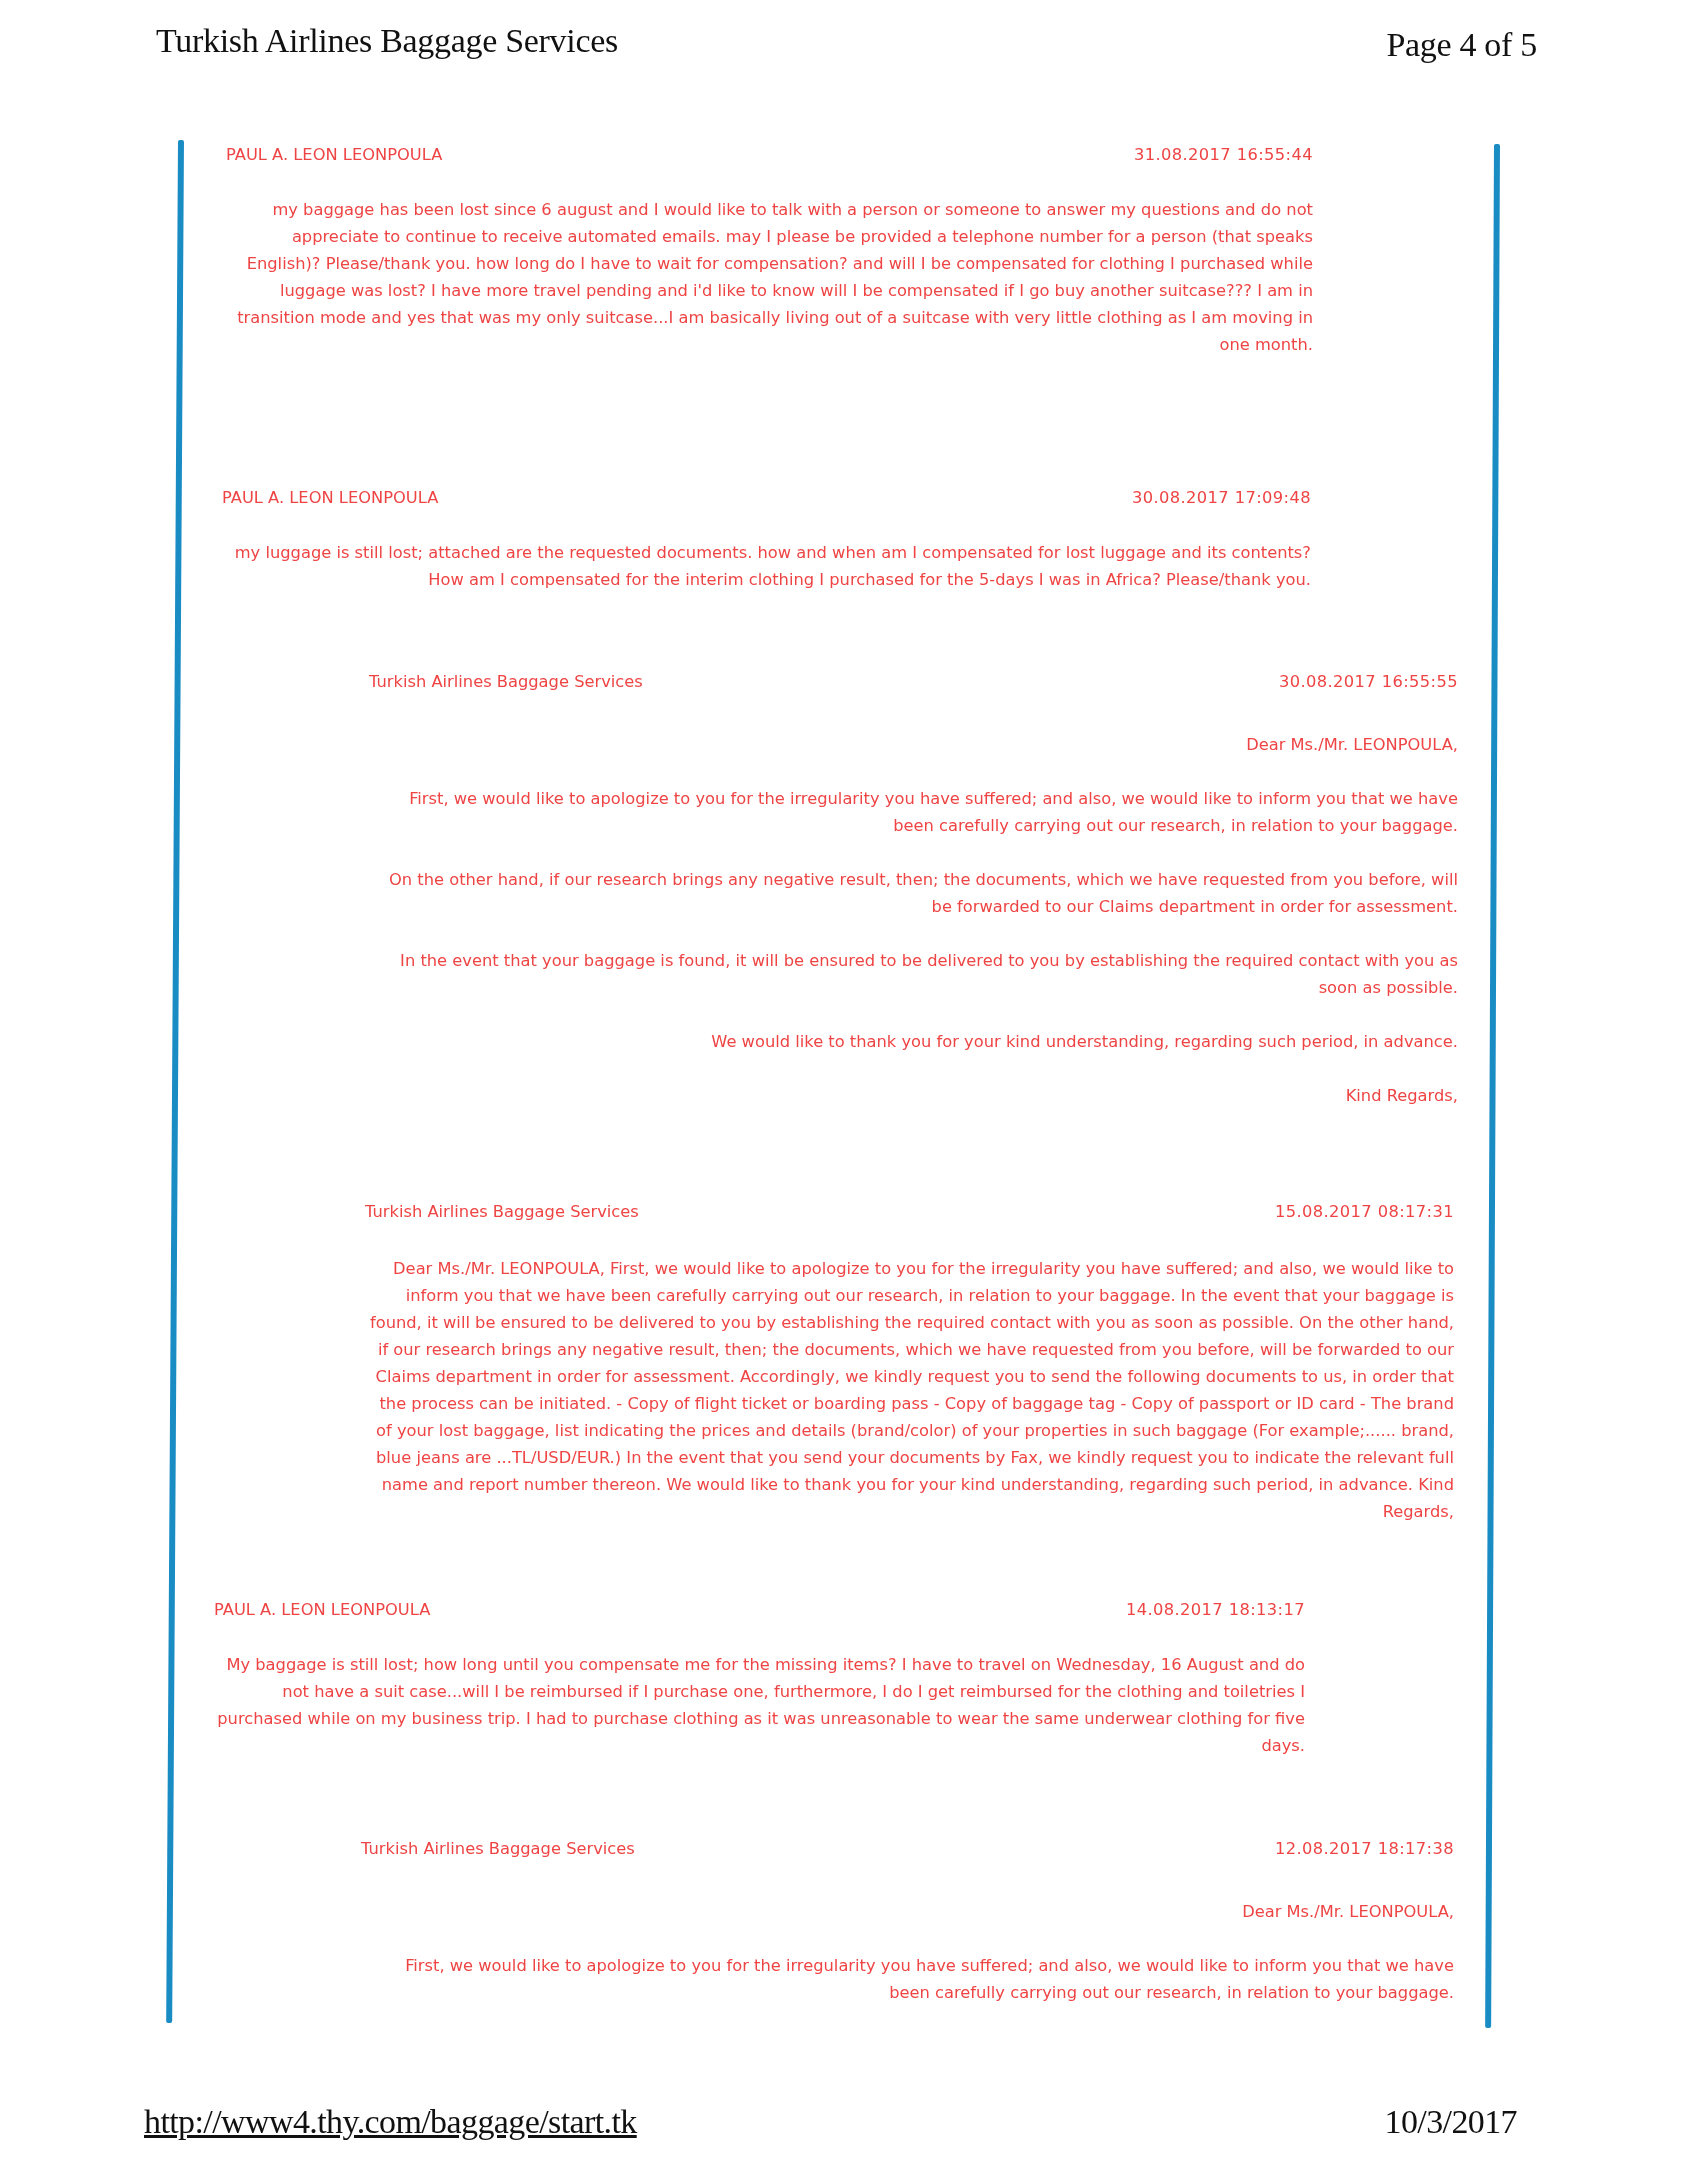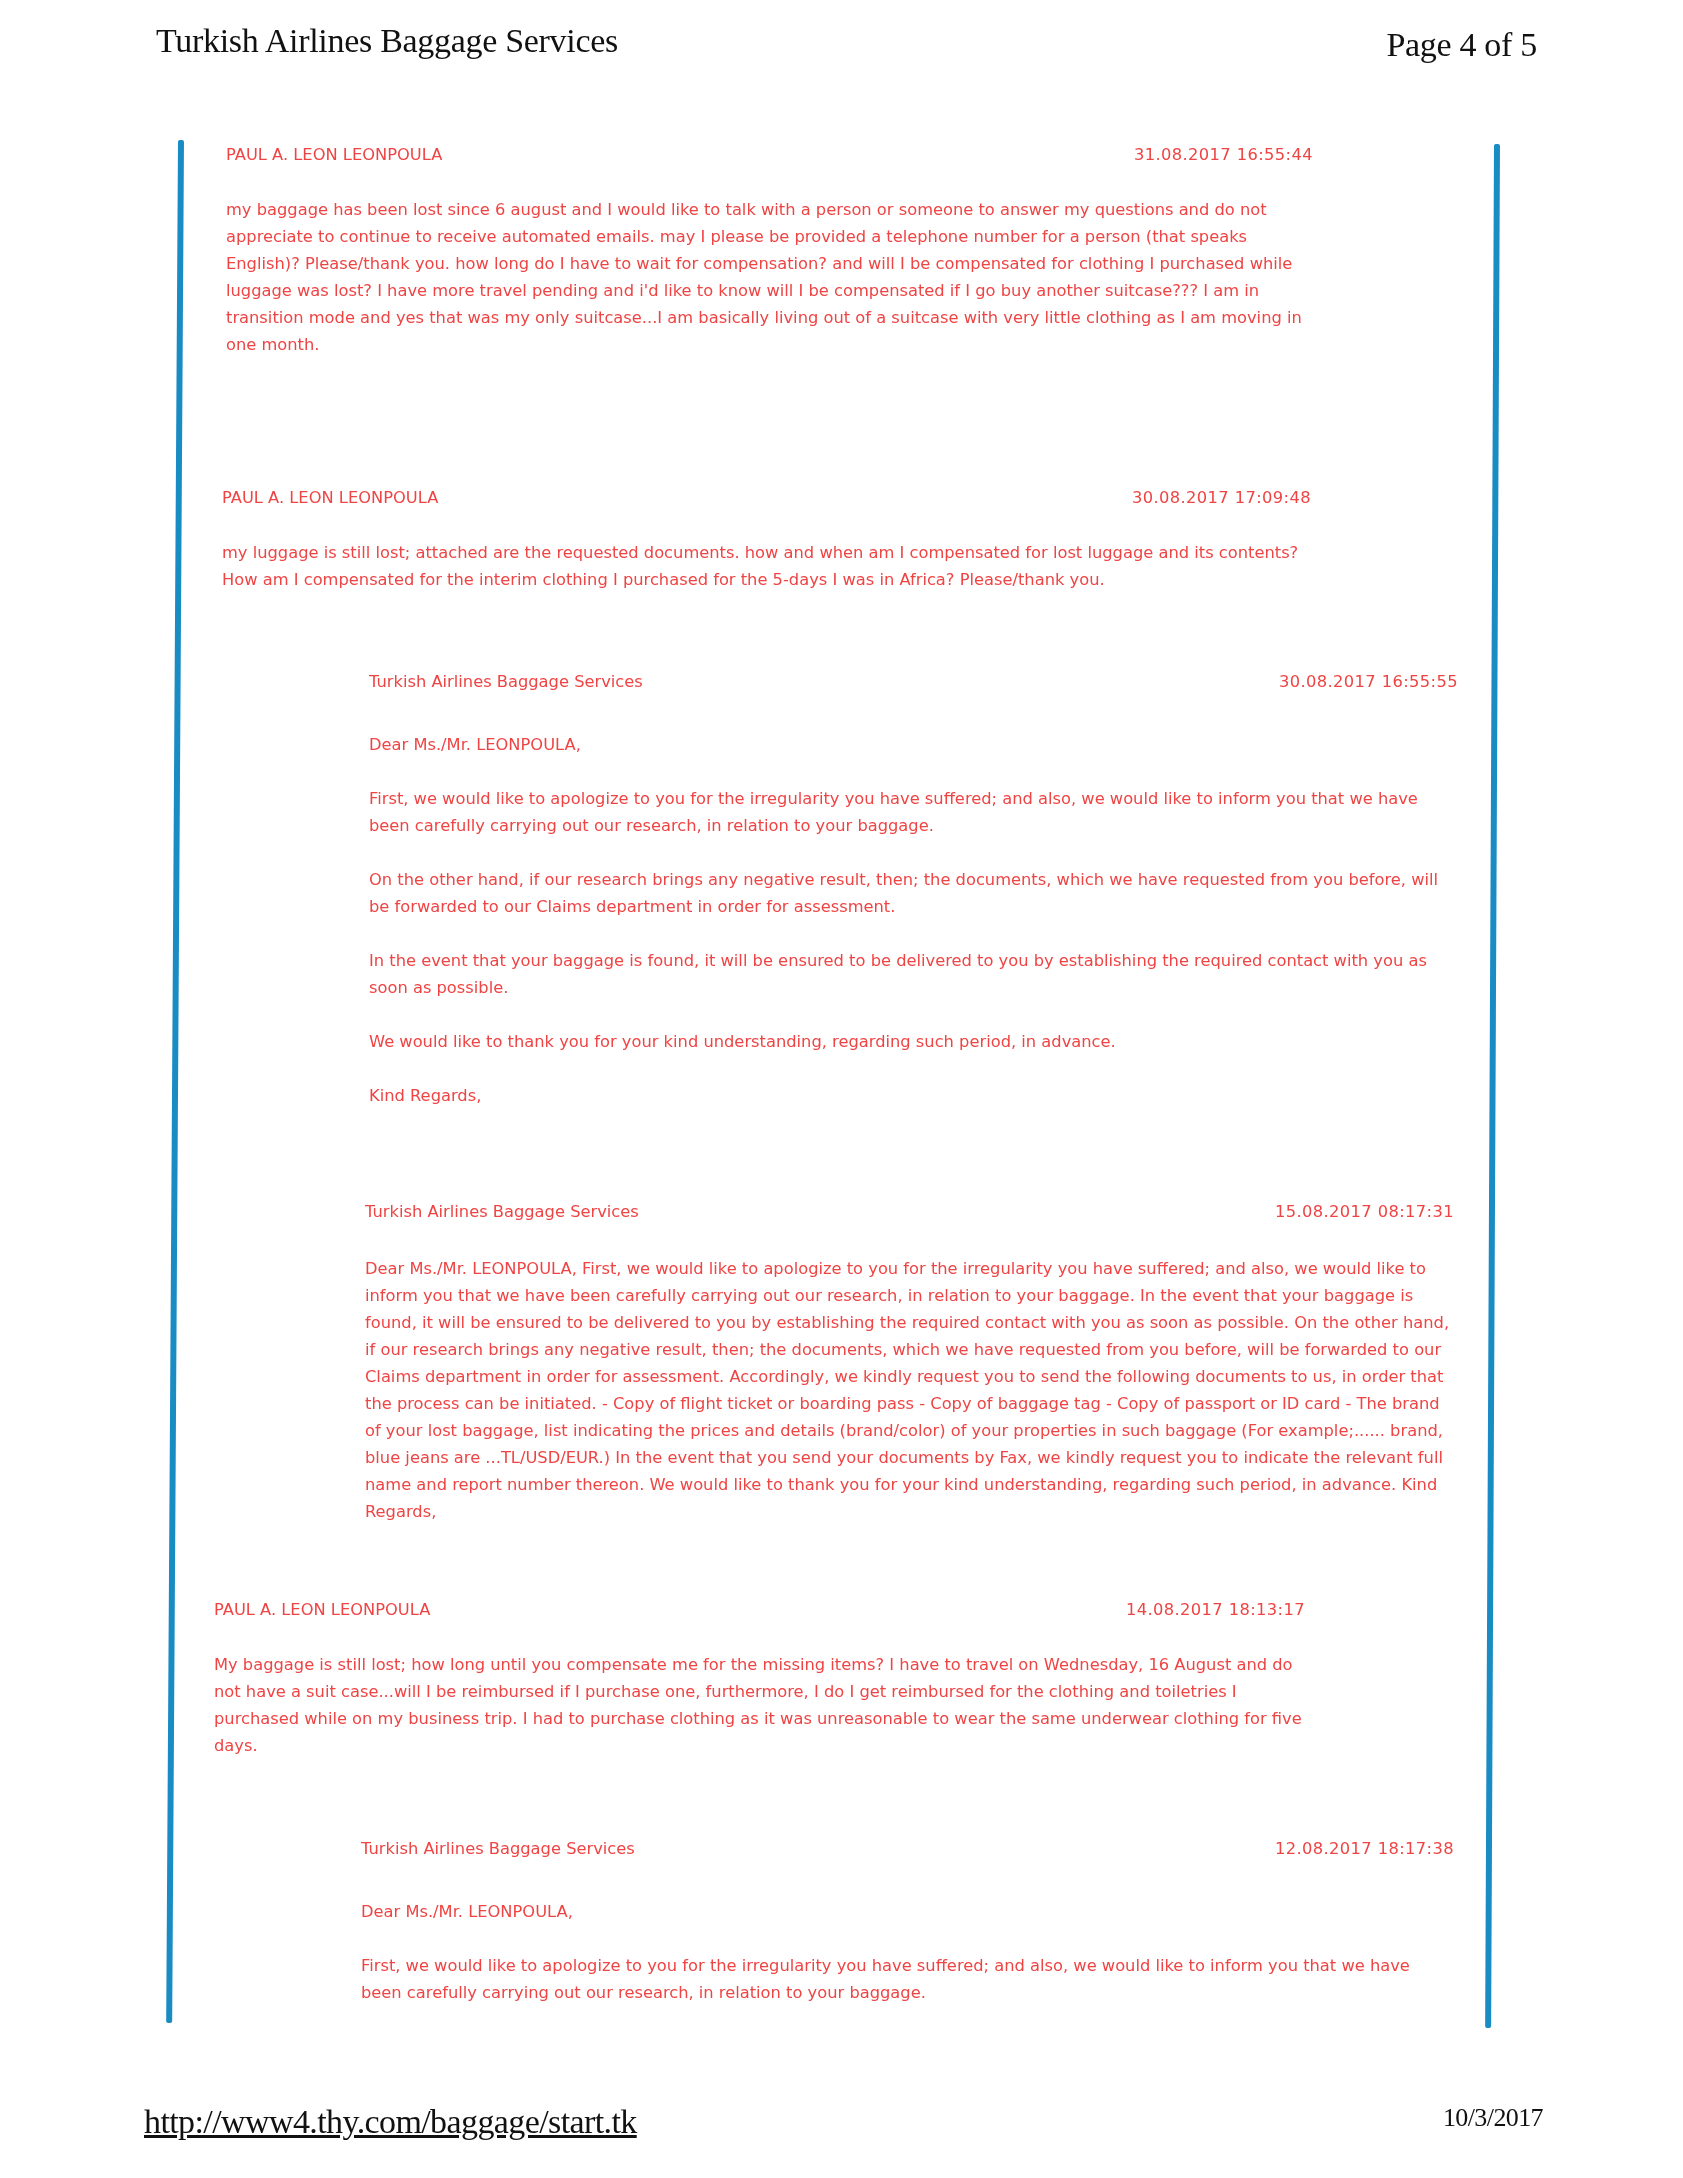--- a/index.html
+++ b/index.html
@@ -5,31 +5,31 @@
   html, body { margin: 0; padding: 0; }
   body {
     width: 1683px; height: 2178px; position: relative; overflow: hidden;
     background: #ffffff; color: #1a1a1a;
     font-family: "DejaVu Sans", sans-serif;
   }
   .serif { font-family: "Liberation Serif", "DejaVu Serif", serif; color: #111; }
   .page-header-title { position: absolute; left: 156px; top: 22px; font-size: 34px; letter-spacing: -0.3px; }
   .page-header-page  { position: absolute; right: 146px; top: 26px; font-size: 34px; letter-spacing: -0.3px; }
   .page-footer-url   { position: absolute; left: 144px; top: 2103px; font-size: 34px; letter-spacing: -0.6px; text-decoration: underline; }
-  .page-footer-date  { position: absolute; right: 140px; top: 2103px; font-size: 26px; letter-spacing: -0.6px; }
+  .page-footer-date  { position: absolute; right: 166px; top: 2103px; font-size: 34px; letter-spacing: -0.6px; }
 
   .bar { position: absolute; width: 6px; background: #1a8cc4; border-radius: 2px; }
   .bar-left  { left: 178px; top: 140px; height: 1883px; transform: rotate(0.36deg); transform-origin: top center; }
   .bar-right { left: 1494px; top: 144px; height: 1884px; transform: rotate(0.27deg); transform-origin: top center; }
 
   .msg { position: absolute; font-size: 16.3px; line-height: 27px; color: #ef4444; }
   .msg .head { position: relative; height: 27px; }
   .msg .sender { position: absolute; left: 0; top: 0; white-space: nowrap; }
   .msg .ts { position: absolute; right: 0; top: 0; white-space: nowrap; letter-spacing: 0.4px; }
-  .msg p { margin: 0; }
+  .msg p { margin: 0; text-align: right; }
   .msg .body { margin-top: 18px; }
   .msg .para + .para { margin-top: 27px; }
 
   #msg-1 { left: 226px; top: 141px; width: 1087px; }
   #msg-2 { left: 222px; top: 484px; width: 1089px; }
   #msg-3 { left: 369px; top: 668px; width: 1089px; }
   #msg-4 { left: 365px; top: 1198px; width: 1089px; }
   #msg-5 { left: 214px; top: 1596px; width: 1091px; }
   #msg-6 { left: 361px; top: 1835px; width: 1093px; }
 

